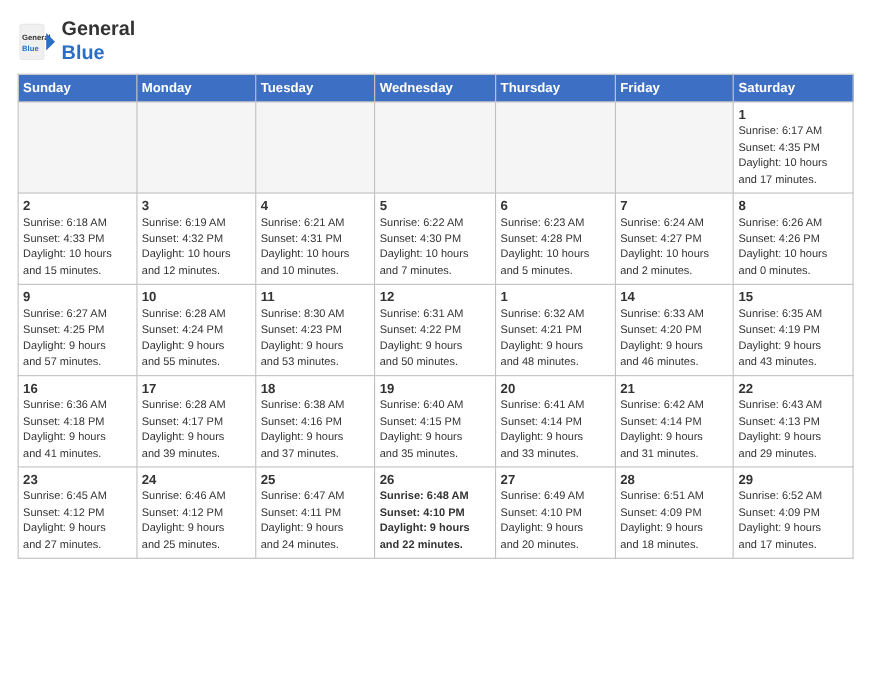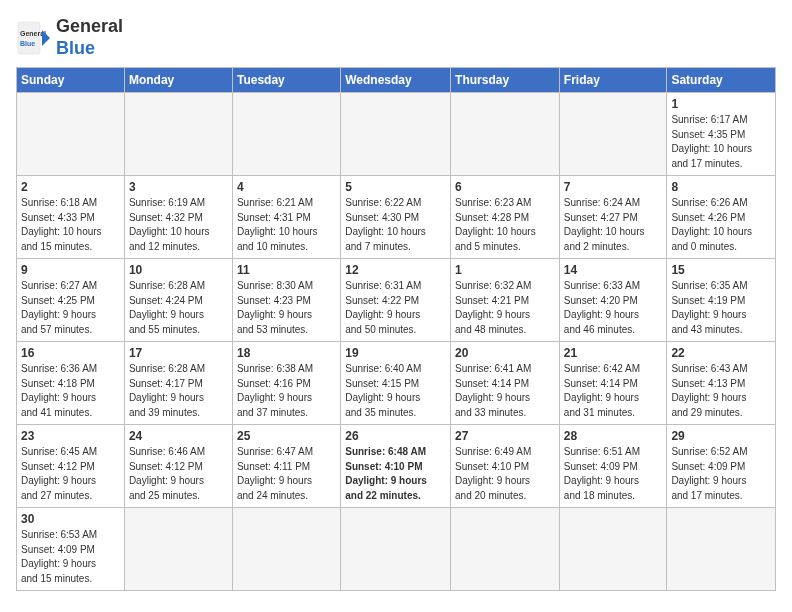--- a/index.html
+++ b/index.html
@@ -325,35 +325,20 @@
 and 18 minutes.</div>
         </td>
         <td>
           <span class="day-number">29</span>
           <div class="day-info" style="white-space: pre-line;">Sunrise: 6:52 AM
 Sunset: 4:09 PM
 Daylight: 9 hours
 and 17 minutes.</div>
         </td>
       </tr>
-      <tr>
-        <td>
-          <span class="day-number">30</span>
-          <div class="day-info" style="white-space: pre-line;">Sunrise: 6:53 AM
-Sunset: 4:09 PM
-Daylight: 9 hours
-and 15 minutes.</div>
-        </td>
-        <td class="empty-cell" style="background: rgb(245, 245, 245);"></td>
-        <td class="empty-cell" style="background: rgb(245, 245, 245);"></td>
-        <td class="empty-cell" style="background: rgb(245, 245, 245);"></td>
-        <td class="empty-cell" style="background: rgb(245, 245, 245);"></td>
-        <td class="empty-cell" style="background: rgb(245, 245, 245);"></td>
-        <td class="empty-cell" style="background: rgb(245, 245, 245);"></td>
-      </tr>
     </tbody>
 </table>
 
 <style>
   .logo {
     display: flex;
     align-items: flex-start;
     gap: 2px;
   }
 </style>

